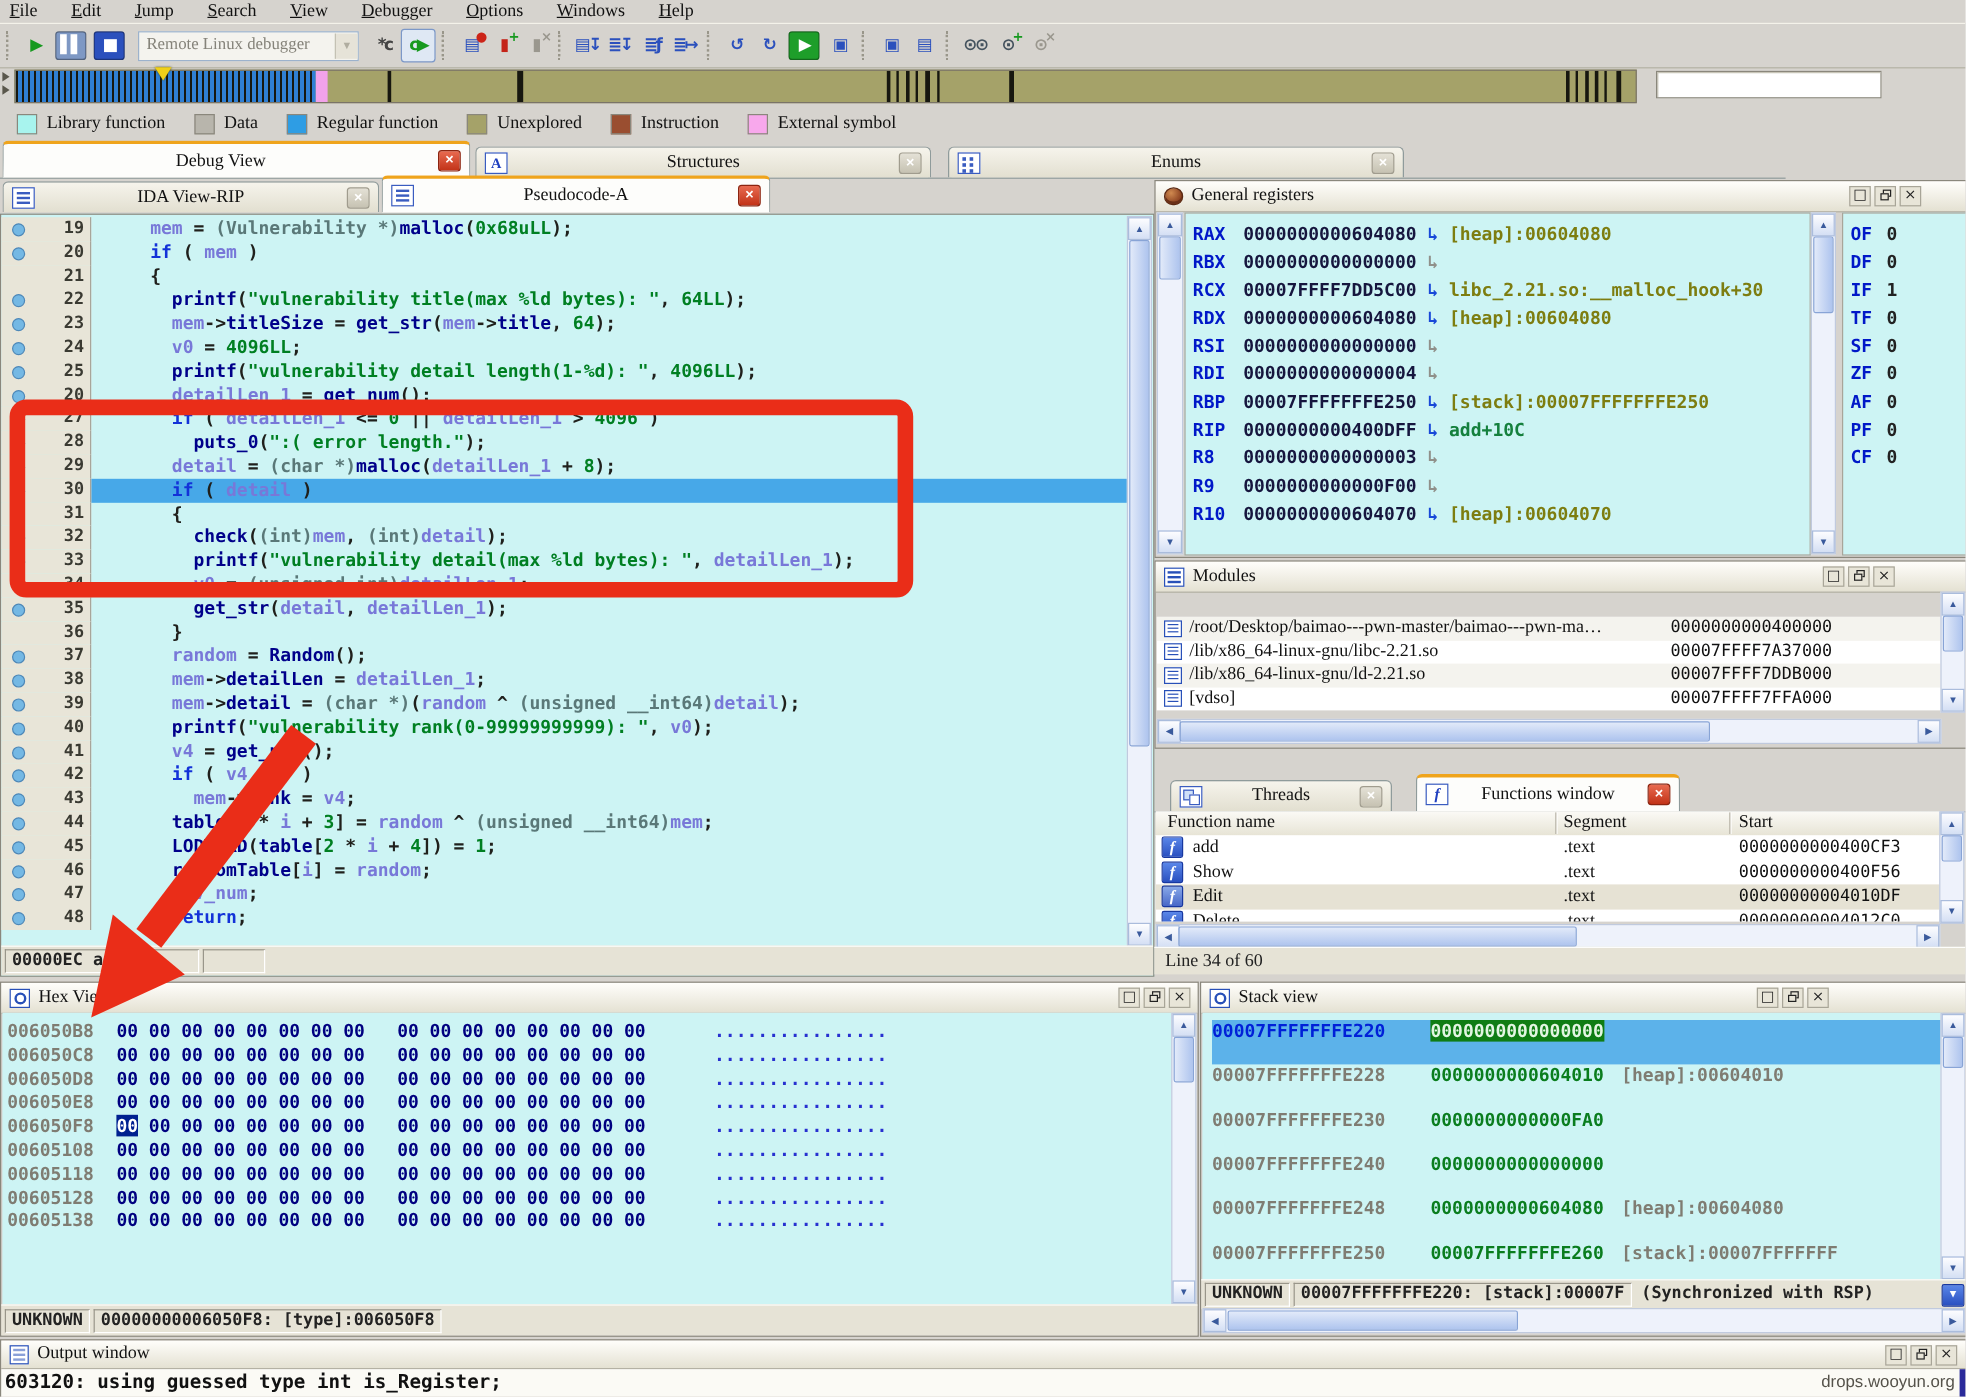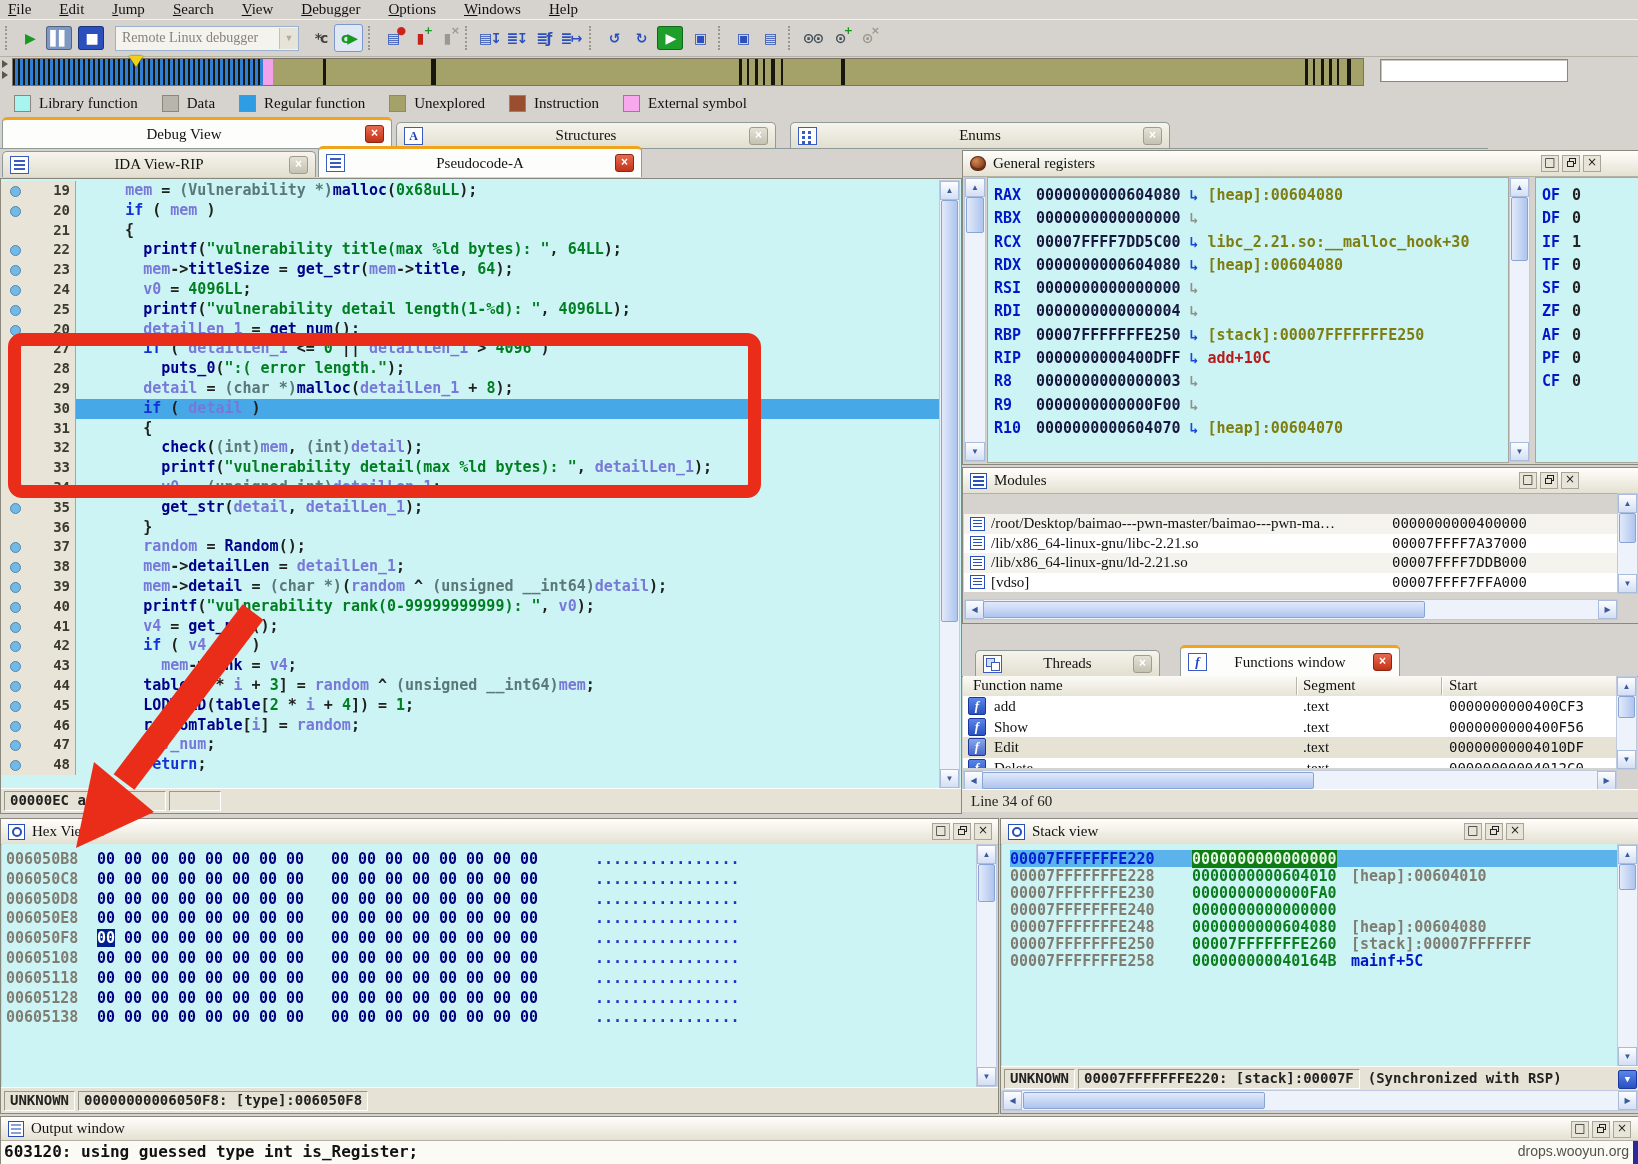--- a/index.html
+++ b/index.html
@@ -104,21 +104,21 @@
   .tk-p{color:#20201c}.tk-k{color:#1332d8}.tk-f{color:#00008a}.tk-v{color:#7878d8}
   .tk-m{color:#00008a}.tk-s{color:#007f22}.tk-x{color:#007f22}.tk-c{color:#5a7878}
 
   
   #regwin{left:962px;top:150px;width:676px;height:313px}
   #reg-rows{position:absolute;left:24px;top:26px;width:520px;bottom:1px;background:#cdf4f4;padding-top:6px;font:bold 15px/23.3px "DejaVu Sans Mono",monospace;overflow:hidden;border:1px solid #a8a59a}
   .reg-row{white-space:nowrap;padding-left:6px}
   .reg-name{color:#0018c8;display:inline-block;width:42px}
   .reg-val{color:#16163e}
   .reg-arrow{margin:0 9px}.ab{color:#1848d8}.ag{color:#90908a}
-  .reg-note.no{color:#7d7d10}.reg-note.nb{color:#b91c1c}
+  .reg-note.no{color:#7d7d10}.reg-note.nb{color:#15803d}
   #flag-rows{position:absolute;left:572px;top:26px;right:-2px;bottom:1px;background:#cdf4f4;border:1px solid #a8a59a;padding:6px 0 0 6px;font:bold 15px/23.3px "DejaVu Sans Mono",monospace}
   .flag-name{color:#0018c8;display:inline-block;width:30px}
   .flag-val{color:#222}
 
   
   #modwin{left:962px;top:467px;width:676px;height:155px}
   .grid-hdr{position:absolute;height:21px;background:linear-gradient(#fbfaf6,#e6e3d4);border-bottom:1px solid #b4b1a4;font-size:15px}
   .grid-hdr span{position:absolute;top:1px}
   .colsep{position:absolute;top:2px;bottom:2px;width:1px;background:#b8b5a8;box-shadow:1px 0 0 #fff}
   #mod-rows{position:absolute;left:1px;top:46px;right:21px;height:78px;background:#fff;overflow:hidden}
@@ -147,21 +147,21 @@
   .hex-row{height:19.8px;line-height:19.8px;white-space:pre;font:bold 15px "DejaVu Sans Mono",monospace}
   .hex-addr{color:#7f7c72;display:inline-block;width:74px;margin-right:17px}
   .hex-byte{color:#000080;display:inline-block;width:18px;margin-right:9px}
   .hex-byte.gap{margin-right:27px}
   .hex-byte.sel{background:#002090;color:#fff}
   .hex-ascii{color:#2830d0;margin-left:48px;letter-spacing:0}
 
   
   #stkwin{left:1000px;top:818px;width:638px;height:294px}
   #stk-area{position:absolute;left:1px;top:25px;right:20px;height:221px;background:#cdf4f4;overflow:hidden;padding:6px 0 0 8px}
-  .stk-row{height:17px;line-height:19.8px;white-space:nowrap;font:bold 15px "DejaVu Sans Mono",monospace}
+  .stk-row{height:37px;line-height:19.8px;white-space:nowrap;font:bold 15px "DejaVu Sans Mono",monospace}
   .stk-addr{color:#7f7c72;display:inline-block;width:150px}
   .stk-val{color:#0a7d1e;display:inline-block;width:145px;margin-left:32px}
   .stk-note{color:#7f7c72;margin-left:14px}.stk-note.nb{color:#0018c8}
   .stk-row.sel{background:#5cb2ea}
   .stk-row.sel .stk-addr{color:#0020d8}
   .stk-row.sel .stk-val{background:#0f7d14;color:#e2f6e2}
   #stk-status{bottom:22px;height:24px}
   .sync-btn{margin-left:auto;margin-right:2px;width:17px;height:17px;background:linear-gradient(#5a86e8,#2a50c0);border:1px solid #1838a0;border-radius:2px;color:#fff;font-size:9px;text-align:center;line-height:16px}
 
   

